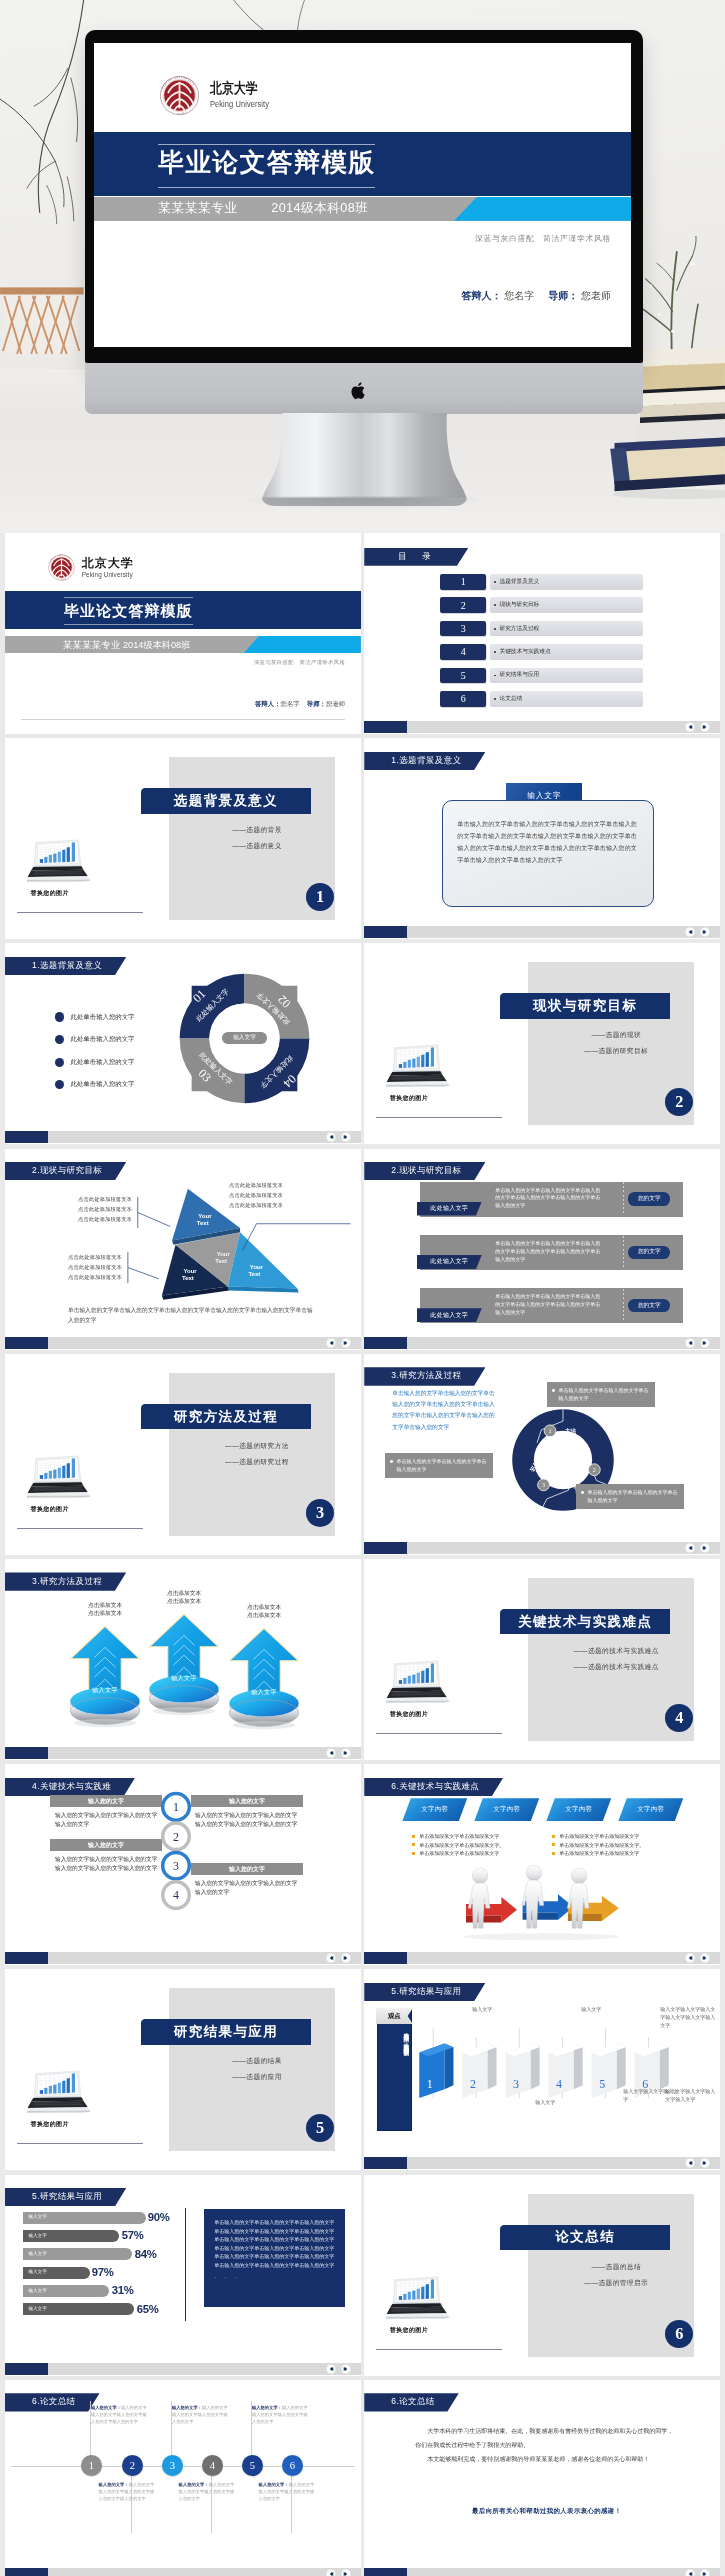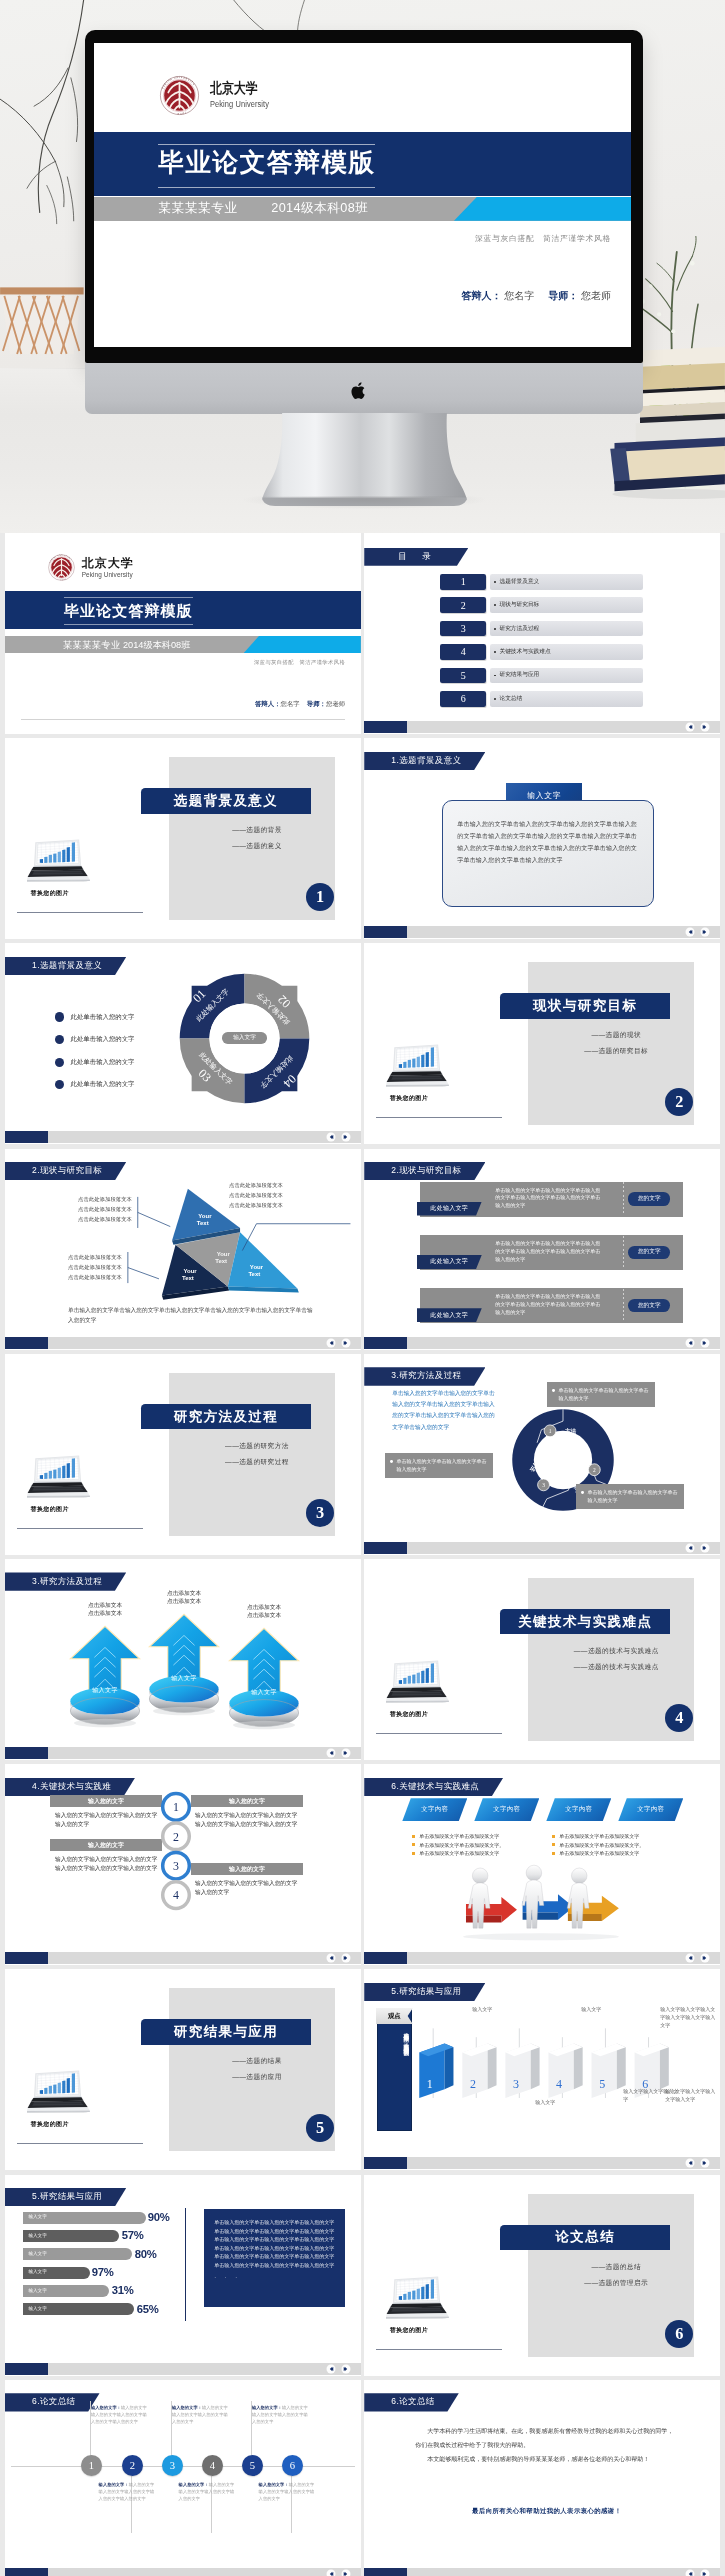--- a/index.html
+++ b/index.html
@@ -1181,21 +1181,21 @@
             <div class="bc-row">
             <div class="bc-bar" style="width: 96px; background: rgb(94, 94, 94);">
               <span class="bc-cat">输入文字</span>
             </div>
             <span class="bc-val" style="left: 99px;">57%</span>
           </div>
             <div class="bc-row">
             <div class="bc-bar" style="width: 109px; background: rgb(154, 154, 154);">
               <span class="bc-cat">输入文字</span>
             </div>
-            <span class="bc-val" style="left: 112px;">80%</span>
+            <span class="bc-val" style="left: 112px;">84%</span>
           </div>
             <div class="bc-row">
             <div class="bc-bar" style="width: 67px; background: rgb(94, 94, 94);">
               <span class="bc-cat">输入文字</span>
             </div>
             <span class="bc-val" style="left: 69px;">97%</span>
           </div>
             <div class="bc-row">
             <div class="bc-bar" style="width: 86px; background: rgb(154, 154, 154);">
               <span class="bc-cat">输入文字</span>

